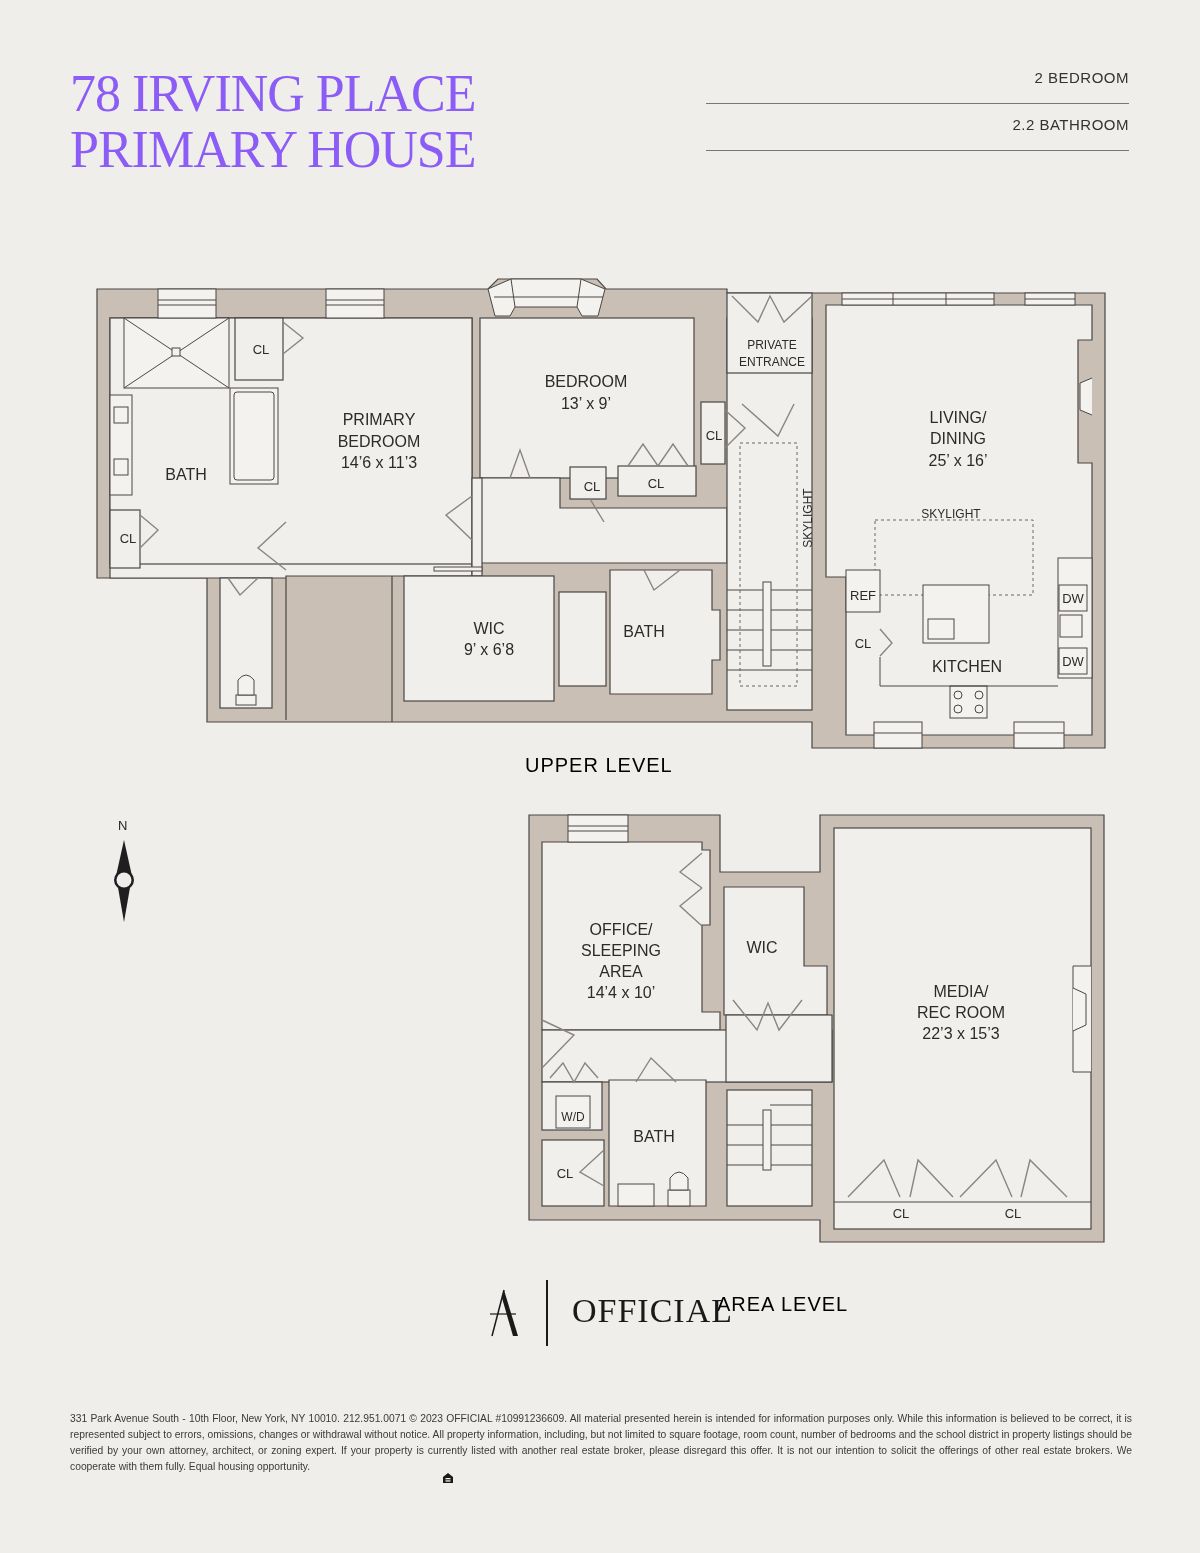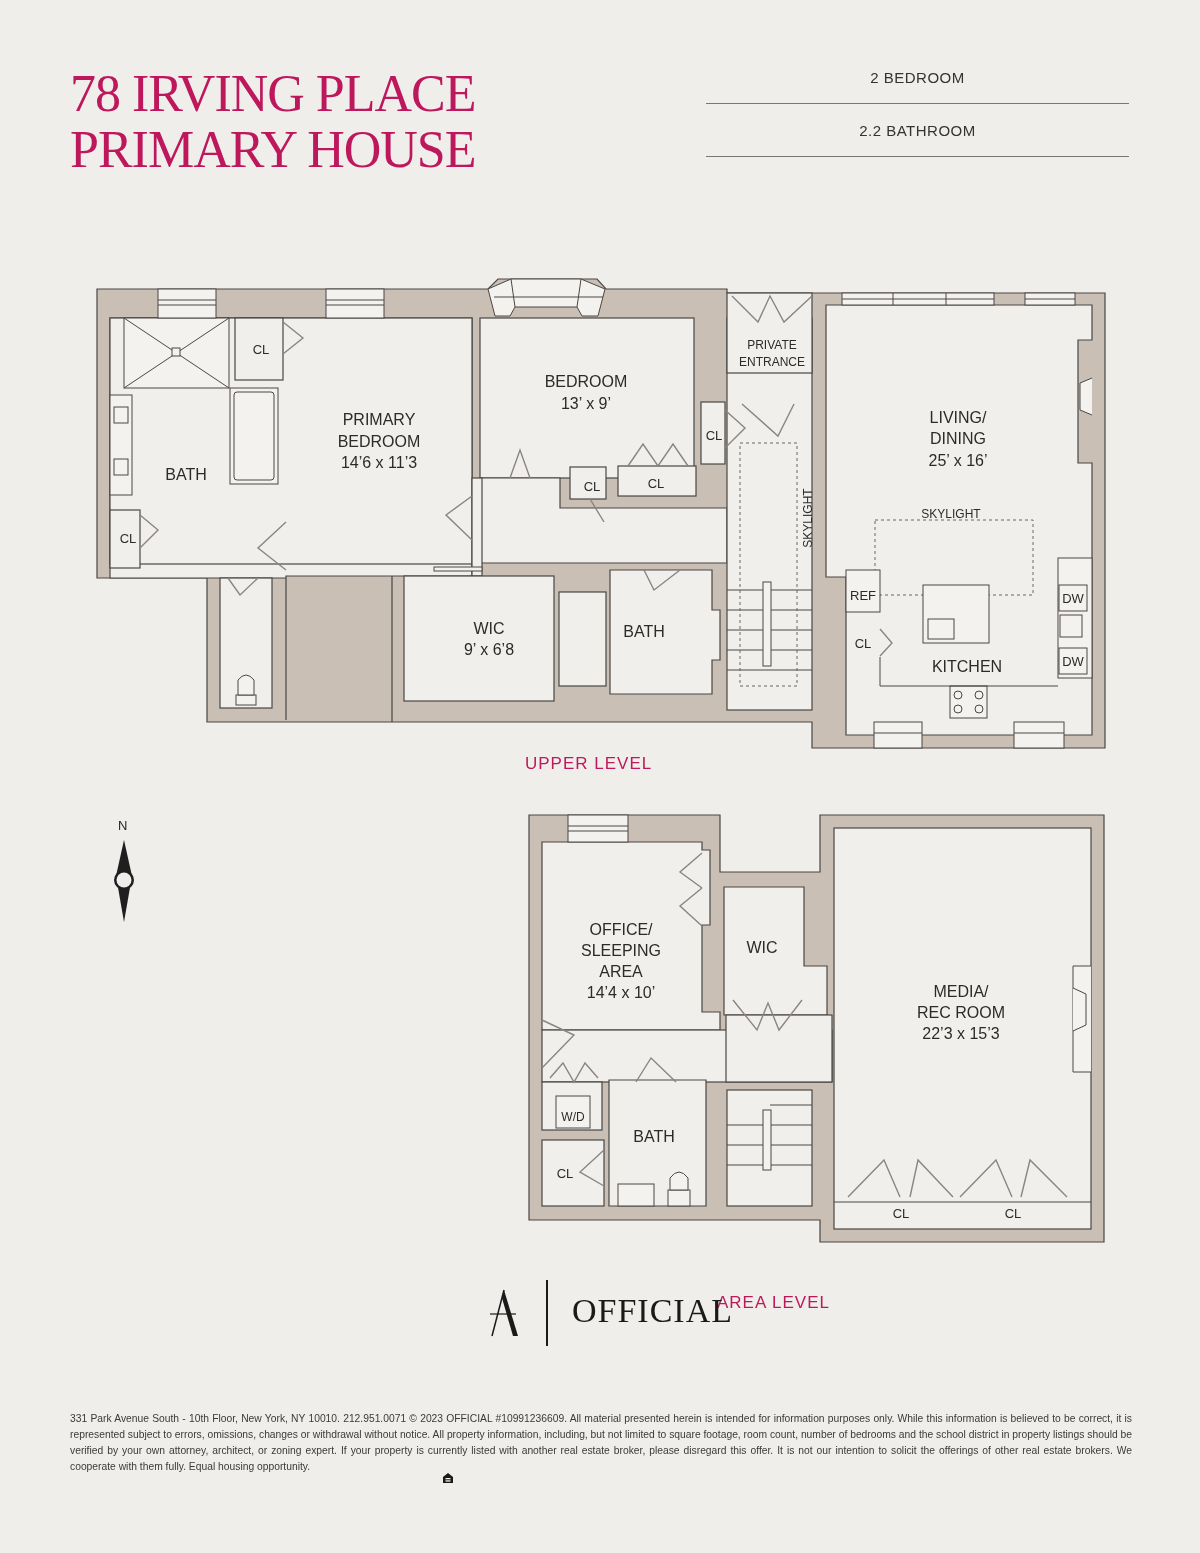--- a/index.html
+++ b/index.html
@@ -4,37 +4,37 @@
 <style>
   html, body { margin: 0; padding: 0; }
   body {
     width: 1200px; height: 1553px; position: relative; overflow: hidden;
     background: #f0eeeb; color: #1f1f1f;
     font-family: "Liberation Sans", sans-serif;
   }
   .title-block { position: absolute; left: 70px; top: 66px; }
   .title-line {
     font-family: "Liberation Serif", "DejaVu Serif", serif;
-    font-size: 52px; line-height: 56px; letter-spacing: -1px; color: #be185d;
+    font-size: 52px; line-height: 56px; letter-spacing: -1px; color: #8b5cf6;
     font-weight: normal; margin: 0; white-space: nowrap;
   }
   .subtitle {
     font-family: "Liberation Serif", "DejaVu Serif", serif;
     font-style: italic; font-size: 26px; color: #2a2a2a; margin-top: 10px;
   }
   .specs { position: absolute; left: 706px; top: 66px; width: 423px; }
   .spec-row {
-    text-align: center; font-size: 15px; letter-spacing: 0.5px; color: #333;
+    text-align: right; font-size: 15px; letter-spacing: 0.5px; color: #333;
     height: 37px; line-height: 24px; border-bottom: 1.5px solid #7a7673;
-    margin-bottom: 15px;
+    margin-bottom: 9px;
   }
   svg.plan { position: absolute; left: 0; top: 0; }
   .room-label { font-family: "Liberation Sans", sans-serif; fill: #2b2b2b; }
   .level-label {
-    position: absolute; font-size: 17px; letter-spacing: 1px; color: #be185d;
+    position: absolute; font-size: 20px; letter-spacing: 1px; color: #000000;
   }
   .compass { position: absolute; left: 106px; top: 818px; width: 36px; height: 104px; }
   .compass-n { position: absolute; left: 12px; top: 0; font-size: 13px; color: #1f1f1f; }
   .logo { position: absolute; left: 480px; top: 1278px; height: 70px; width: 260px; }
   .logo-text {
     position: absolute; left: 92px; top: 14px;
     font-family: "Liberation Serif", "DejaVu Serif", serif;
     font-size: 34px; letter-spacing: 1px; color: #1a1a1a;
   }
   .disclaimer {

